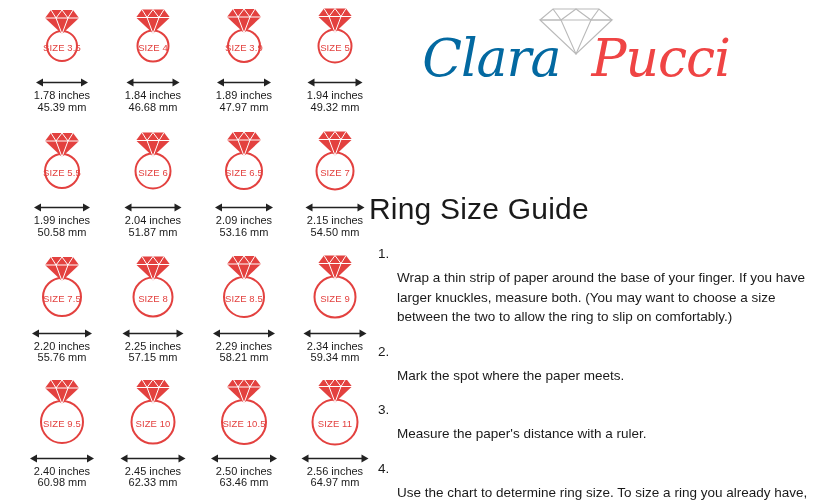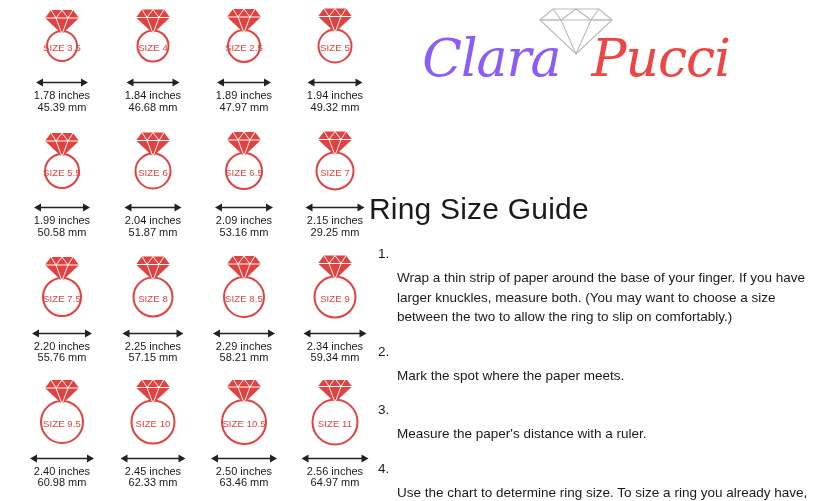--- a/index.html
+++ b/index.html
@@ -99,21 +99,21 @@
     top: 22px;
     width: 400px;
     text-align: center;
     font-family: "DejaVu Serif", serif;
     font-style: italic;
     font-size: 52px;
     line-height: 60px;
     letter-spacing: -1px;
     white-space: nowrap;
   }
-  .brand-first { color: #8b5cf6; }
+  .brand-first { color: #0369a1; }
   .brand-second { color: #ef4444; }
 
   .guide-title {
     position: absolute;
     left: 1px;
     top: 192px;
     font-size: 30px;
     font-weight: 400;
     letter-spacing: .2px;
     color: #1a1a1a;
@@ -202,21 +202,21 @@
             <g fill="#e3413f">
               <polygon points="25,13 59,13 42,29"></polygon>
               <polygon points="25,13 31,5 53,5 59,13"></polygon>
             </g>
             <g stroke="#ffffff" stroke-width="1" fill="none">
               <path d="M31,5 L36,13 L42,29 L48,13 L53,5"></path>
               <path d="M25,13 L59,13"></path>
               <path d="M36,13 L42,5 L48,13"></path>
             </g>
           </svg>
-          <div class="size-label">SIZE 2.5</div>
+          <div class="size-label">SIZE 3.9</div>
         </div>
         <div class="arrow-row"><svg width="78" height="13" viewBox="0 0 78 13">
             <line x1="17" y1="6.5" x2="61" y2="6.5" stroke="#222222" stroke-width="1.6"></line>
             <polygon points="12,6.5 19,2.5 19,10.5" fill="#222222"></polygon>
             <polygon points="66,6.5 59,2.5 59,10.5" fill="#222222"></polygon>
           </svg></div>
         <div class="measure">
           <div>1.89 inches</div>
           <div>47.97 mm</div>
         </div>
@@ -341,21 +341,21 @@
           </svg>
           <div class="size-label">SIZE 7</div>
         </div>
         <div class="arrow-row"><svg width="78" height="13" viewBox="0 0 78 13">
             <line x1="14.5" y1="6.5" x2="63.5" y2="6.5" stroke="#222222" stroke-width="1.6"></line>
             <polygon points="9.5,6.5 16.5,2.5 16.5,10.5" fill="#222222"></polygon>
             <polygon points="68.5,6.5 61.5,2.5 61.5,10.5" fill="#222222"></polygon>
           </svg></div>
         <div class="measure">
           <div>2.15 inches</div>
-          <div>29.25 mm</div>
+          <div>54.50 mm</div>
         </div>
       </div>
       <div class="cell">
         <div class="ring-art">
           <svg width="84" height="70" viewBox="0 0 84 70">
             <circle cx="42" cy="42" r="19" fill="none" stroke="#e3413f" stroke-width="2"></circle>
             <g fill="#e3413f">
               <polygon points="25,10 59,10 42,26"></polygon>
               <polygon points="25,10 31,2 53,2 59,10"></polygon>
             </g>

